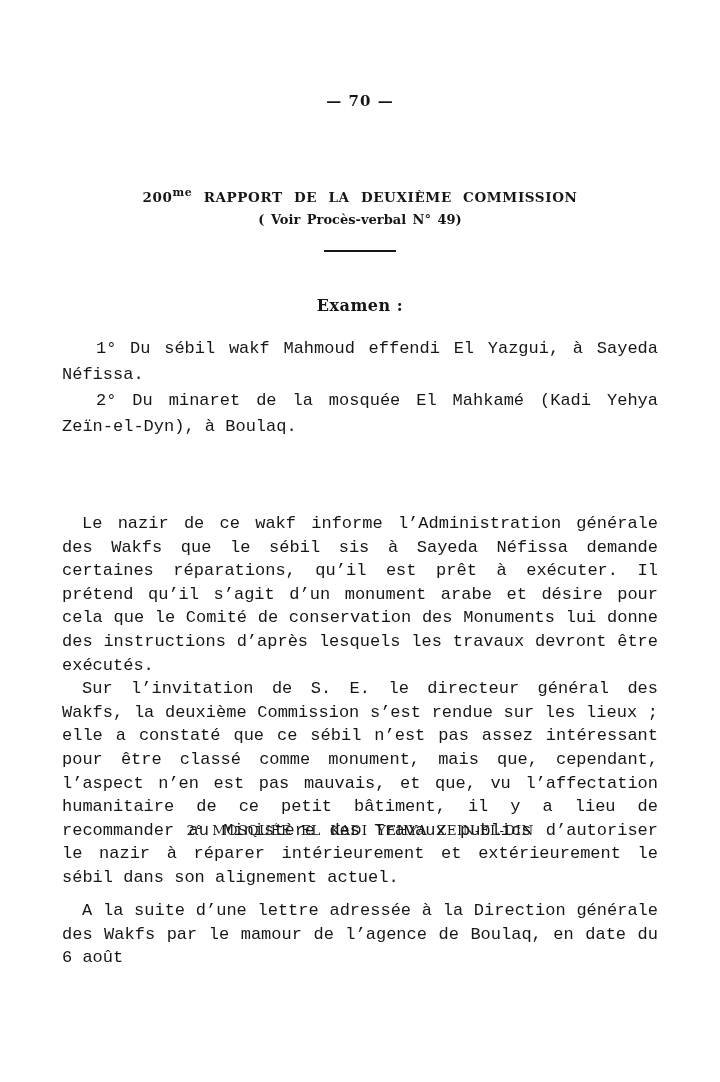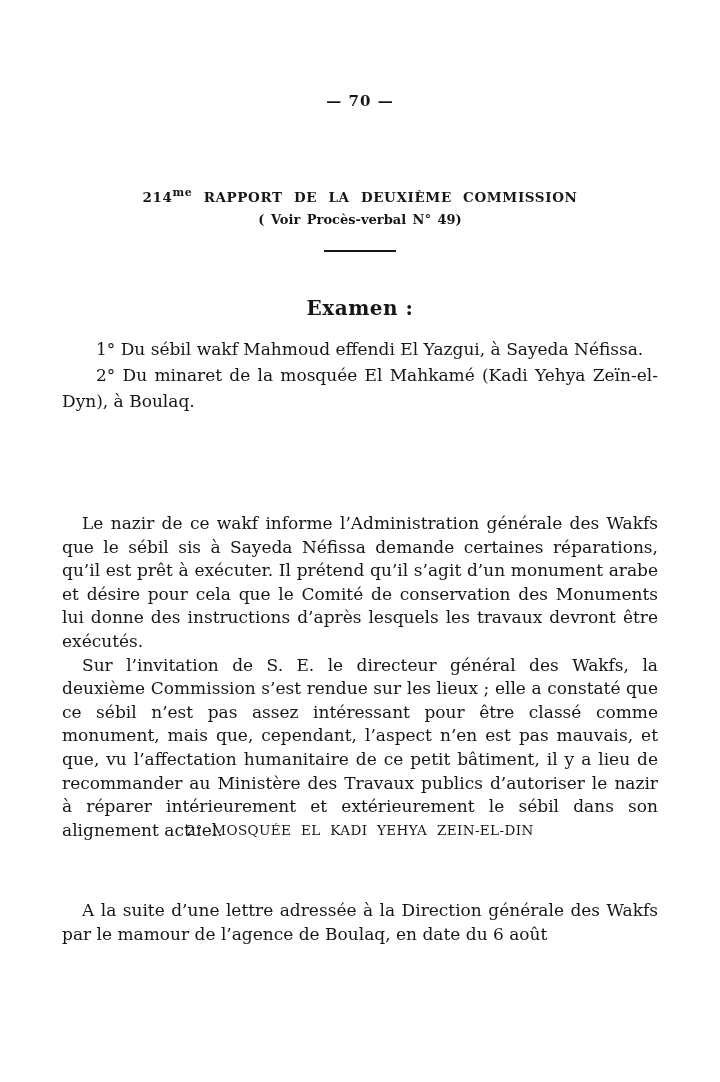--- a/index.html
+++ b/index.html
@@ -47,29 +47,30 @@
   .divider {
     position: absolute;
     top: 250px;
     left: 324px;
     width: 72px;
     height: 0;
     border-top: 2.5px solid #161616;
   }
   .examen-heading {
     top: 296px;
-    font-size: 20px;
+    font-size: 16px;
     font-weight: bold;
     letter-spacing: 0.5px;
   }
   .text-block {
     position: absolute;
     left: 62px;
     width: 596px;
     text-align: justify;
+    font-family: Liberation Mono, monospace;
   }
   .examen-list {
     top: 336px;
     font-size: 17px;
     line-height: 26px;
   }
   .examen-list p {
     text-indent: 34px;
   }
   .section-heading {
@@ -91,21 +92,21 @@
   .section1-body { top: 484px; }
   .section2-body { top: 871px; }
 </style>
 </head>
 <body>
 
 <div class="page">
 
   <div class="centered page-number">— 70 —</div>
 
-  <div class="centered report-title"><span>214</span><sup>me</sup><span> RAPPORT DE LA DEUXIÈME COMMISSION</span></div>
+  <div class="centered report-title"><span>200</span><sup>me</sup><span> RAPPORT DE LA DEUXIÈME COMMISSION</span></div>
 
   <div class="centered report-subtitle">( Voir Procès-verbal N° 49)</div>
 
   <div class="divider"></div>
 
   <div class="centered examen-heading">Examen :</div>
 
   <div class="text-block examen-list">
     <p>1° Du sébil wakf Mahmoud effendi El Yazgui, à Sayeda Néfissa.</p>
     <p>2° Du minaret de la mosquée El Mahkamé (Kadi Yehya Zeïn-el-Dyn), à Boulaq.</p>

